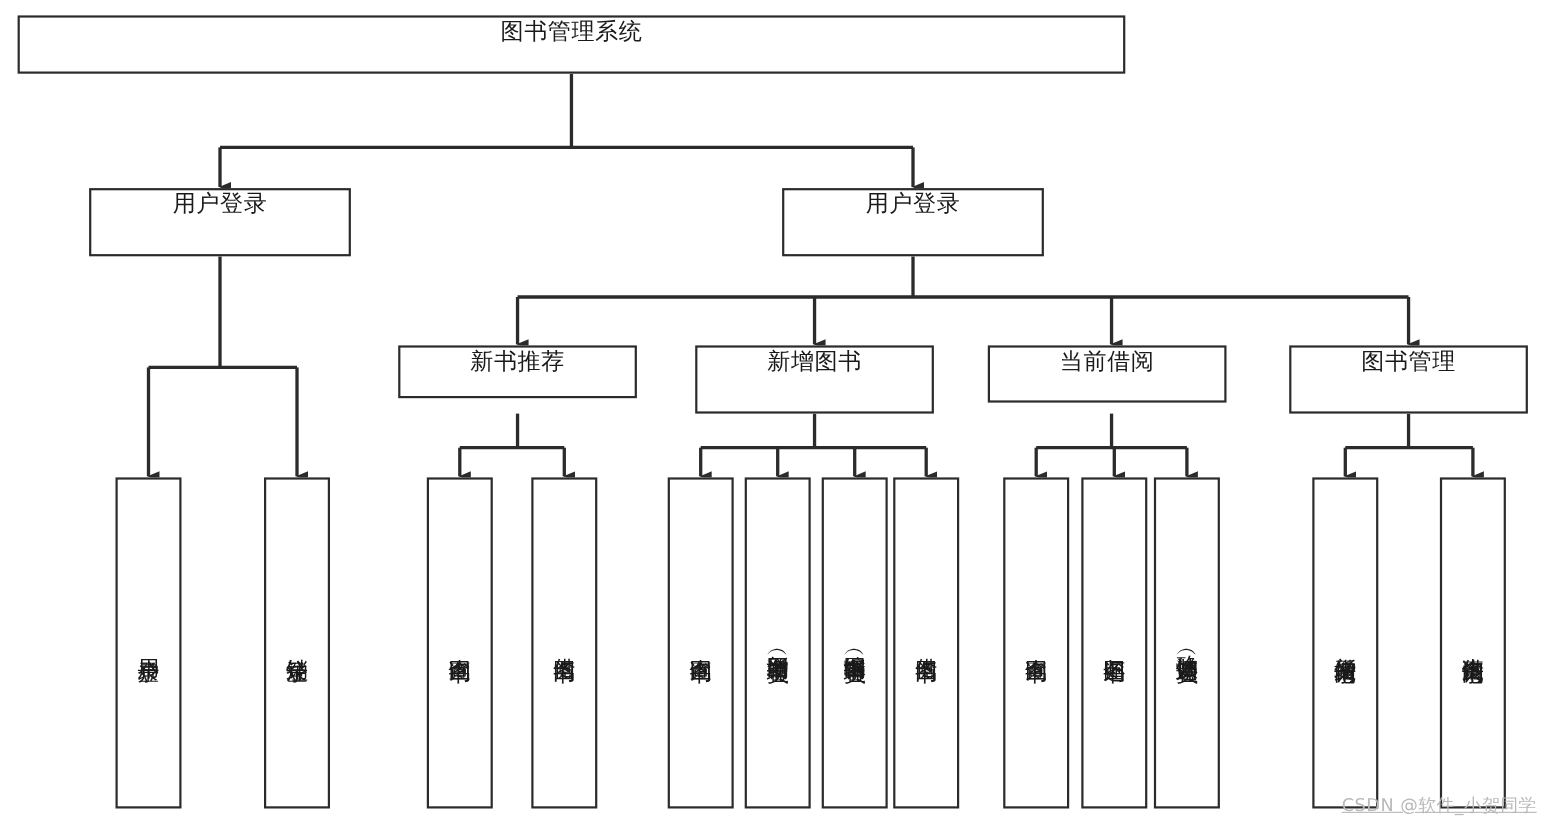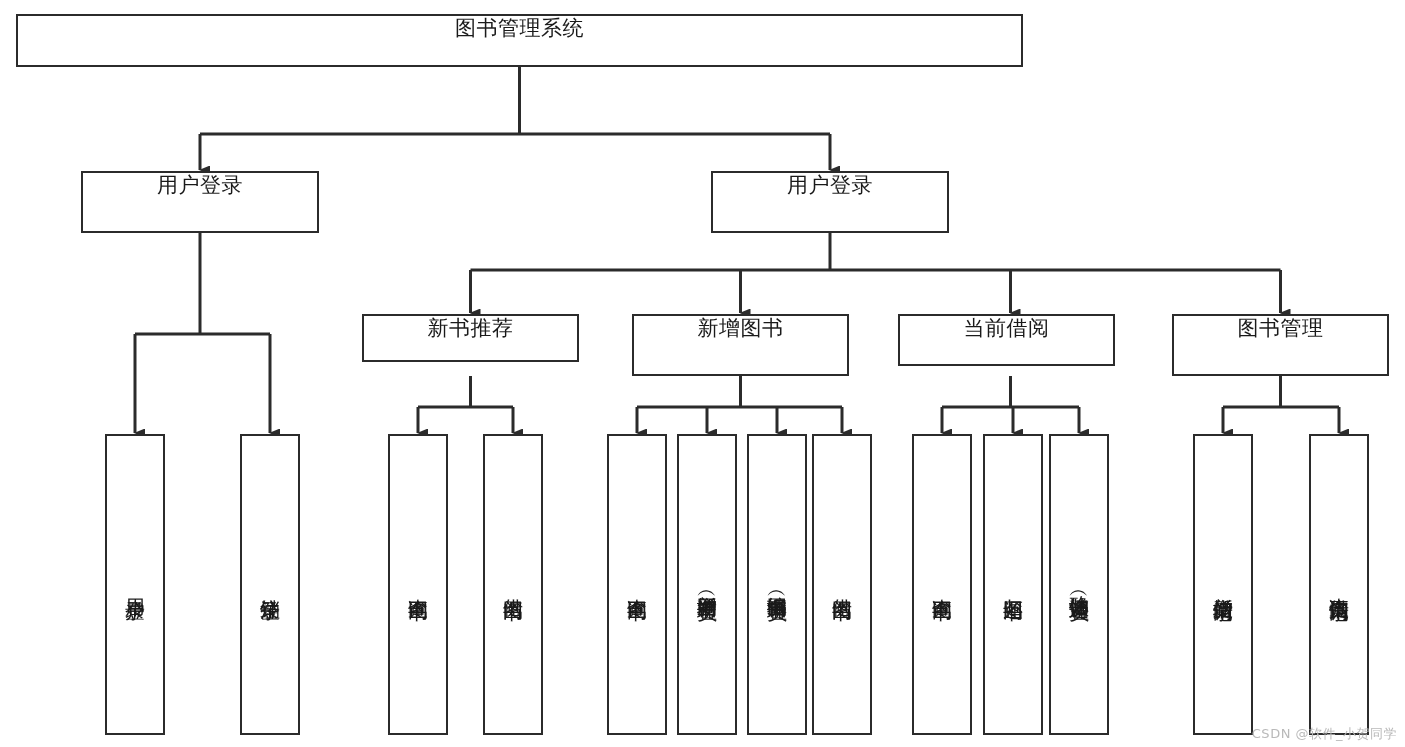--- a/index.html
+++ b/index.html
@@ -56,25 +56,26 @@
     white-space: nowrap;
   }
   .node.vertical .label {
     white-space: normal;
     max-height: 100%;
   }
   #watermark {
     position: absolute;
     right: 8px;
     bottom: 4px;
-    font-size: 13px;
+    font-size: 16px;
     color: #b9b9b9;
     letter-spacing: 0.5px;
     user-select: none;
     white-space: nowrap;
+    text-decoration: underline;
   }
 </style>
 </head>
 <body>
 
 <div id="diagram-root">
 
   <svg id="diagram-svg" viewBox="0 0 1405 747" xmlns="http://www.w3.org/2000/svg" aria-hidden="true">
     <defs>
       <marker id="arrowhead" markerWidth="9" markerHeight="11" refX="4.5" refY="10" orient="auto" markerUnits="userSpaceOnUse">

